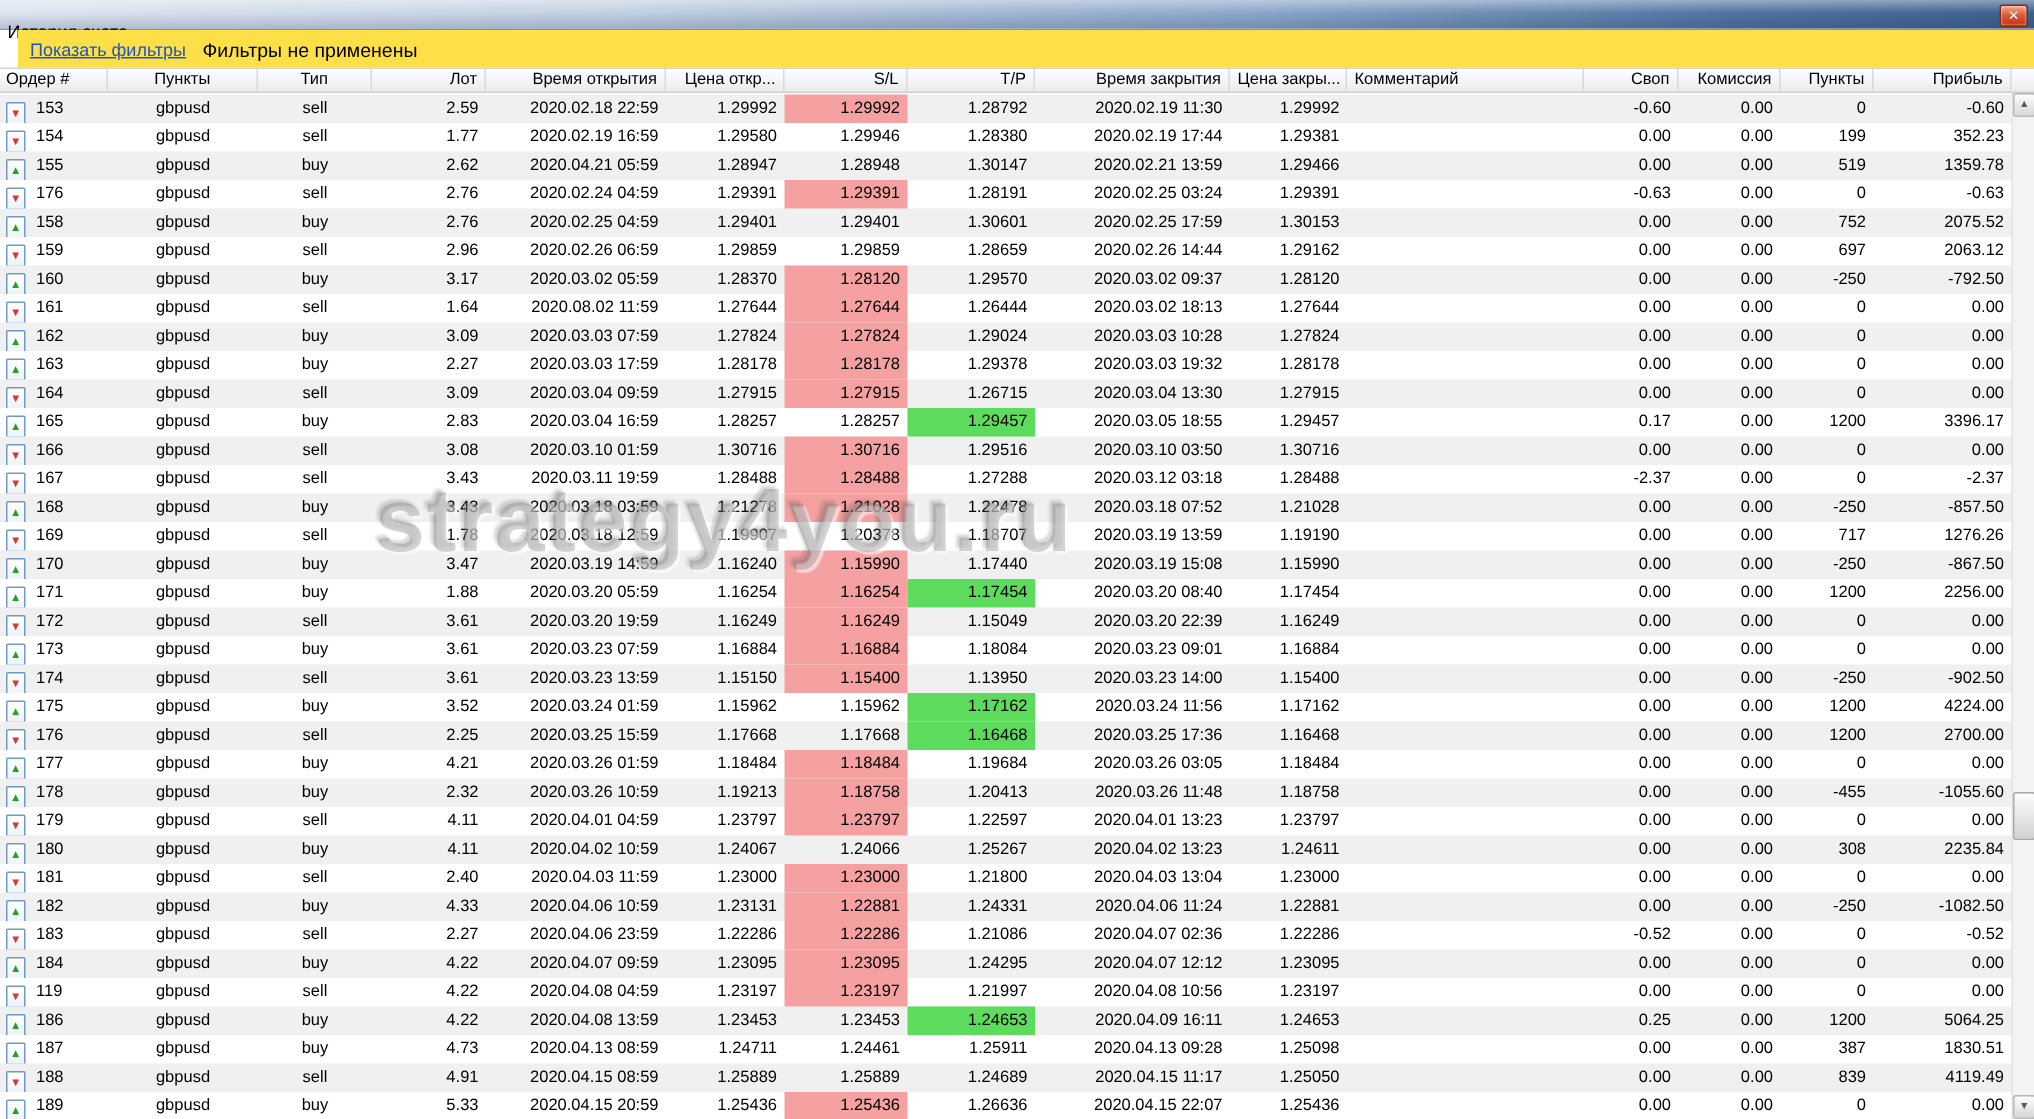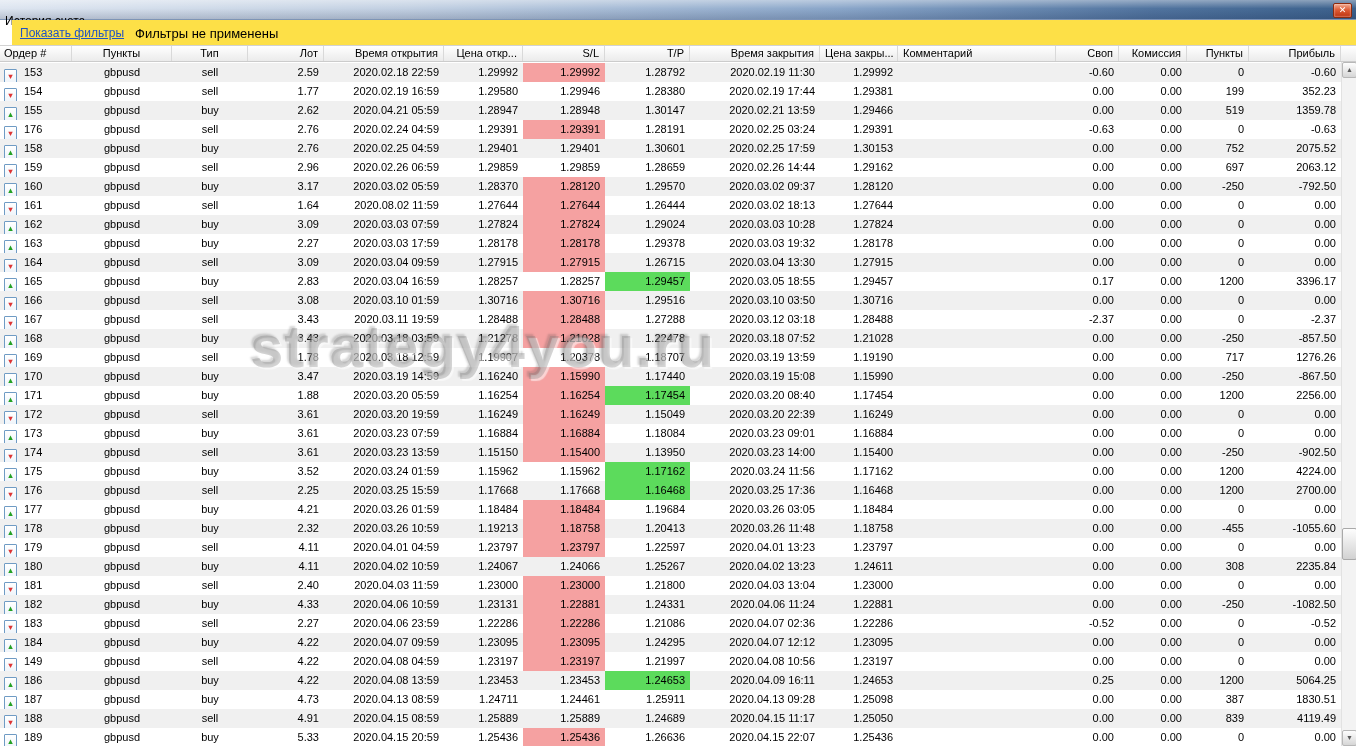--- a/index.html
+++ b/index.html
@@ -630,21 +630,21 @@
       <div class="cell c7 ar">1.24295</div>
       <div class="cell c8 ar">2020.04.07 12:12</div>
       <div class="cell c9 ar">1.23095</div>
       <div class="cell c10 al"></div>
       <div class="cell c11 ar">0.00</div>
       <div class="cell c12 ar">0.00</div>
       <div class="cell c13 ar">0</div>
       <div class="cell c14 ar">0.00</div>
     </div>
     <div class="row">
-      <div class="cell c0 al"><span class="doc-icon sell"><span class="arr">▼</span></span><span>149</span></div>
+      <div class="cell c0 al"><span class="doc-icon sell"><span class="arr">▼</span></span><span>119</span></div>
       <div class="cell c1 ac">gbpusd</div>
       <div class="cell c2 ac">sell</div>
       <div class="cell c3 ar">4.22</div>
       <div class="cell c4 ar">2020.04.08 04:59</div>
       <div class="cell c5 ar">1.23197</div>
       <div class="cell c6 ar hl-red">1.23197</div>
       <div class="cell c7 ar">1.21997</div>
       <div class="cell c8 ar">2020.04.08 10:56</div>
       <div class="cell c9 ar">1.23197</div>
       <div class="cell c10 al"></div>

